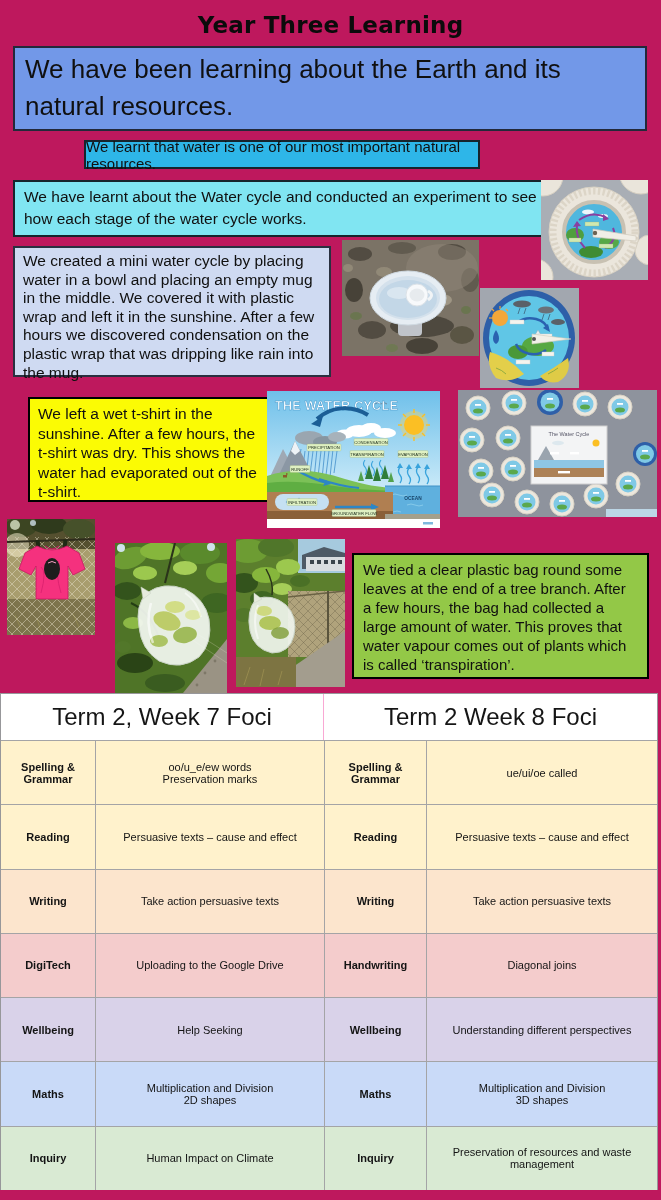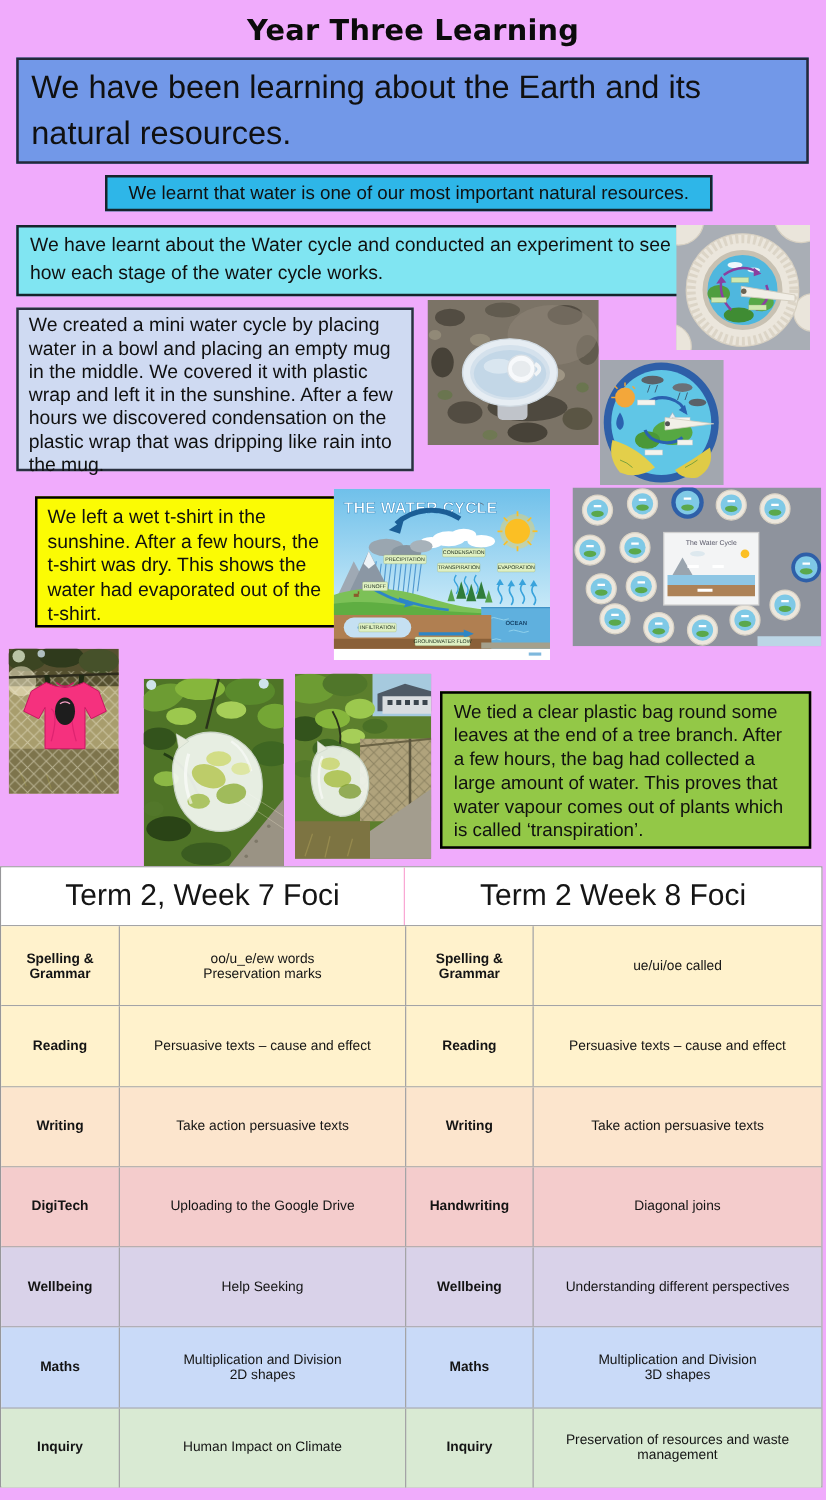--- a/index.html
+++ b/index.html
@@ -12,21 +12,21 @@
   #page-title{
     left:0; top:12px; width:661px; text-align:center;
     font-family:"DejaVu Sans", sans-serif; font-weight:800; font-size:23px; color:#0b0b0b;
     letter-spacing:0.2px;
   }
   #box-intro{
     left:13px; top:46px; width:634px; height:85px;
     border:2px solid #23293a; font-size:26px; line-height:37px; padding:3px 10px;
   }
   #box-water-importance{
-    left:84px; top:140px; width:486px; height:29px;
+    left:84px; top:140px; width:396px; height:29px;
     border:2px solid #16242c; font-size:15px; display:flex; align-items:center; justify-content:center;
   }
   #box-water-cycle{
     left:13px; top:180px; width:564px; height:57px;
     border:2px solid #16242c; font-size:15.5px; line-height:22px; padding:4px 9px;
   }
   #box-mini-water-cycle{
     left:13px; top:246px; width:318px; height:131px;
     border:2px solid #2a3040; font-size:15.5px; line-height:18.6px; padding:4px 8px;
   }
@@ -63,21 +63,21 @@
     border-right:1px solid #a4a4a6; padding:2px 8px; box-sizing:border-box;
     font-size:11px; white-space:pre-line; color:#141414;
   }
   .t-row .cell:last-child{ border-right:none; }
   .t-row .cell.label{ font-weight:bold; }
   svg text{ font-family:"Liberation Sans", sans-serif; }
 </style>
 </head>
 <body>
 
-<div id="page" style="background: #f0abfc;">
+<div id="page" style="background: #be185d;">
 
   <div class="abs" id="page-title">Year Three Learning</div>
 
   <div class="abs tbox" id="box-intro" style="background: rgb(114, 152, 232);">
     <span>We have been learning about the Earth and its natural resources.</span>
   </div>
 
   <div class="abs tbox" id="box-water-importance" style="background: rgb(46, 182, 232);">
     <span>We learnt that water is one of our most important natural resources.</span>
   </div>

